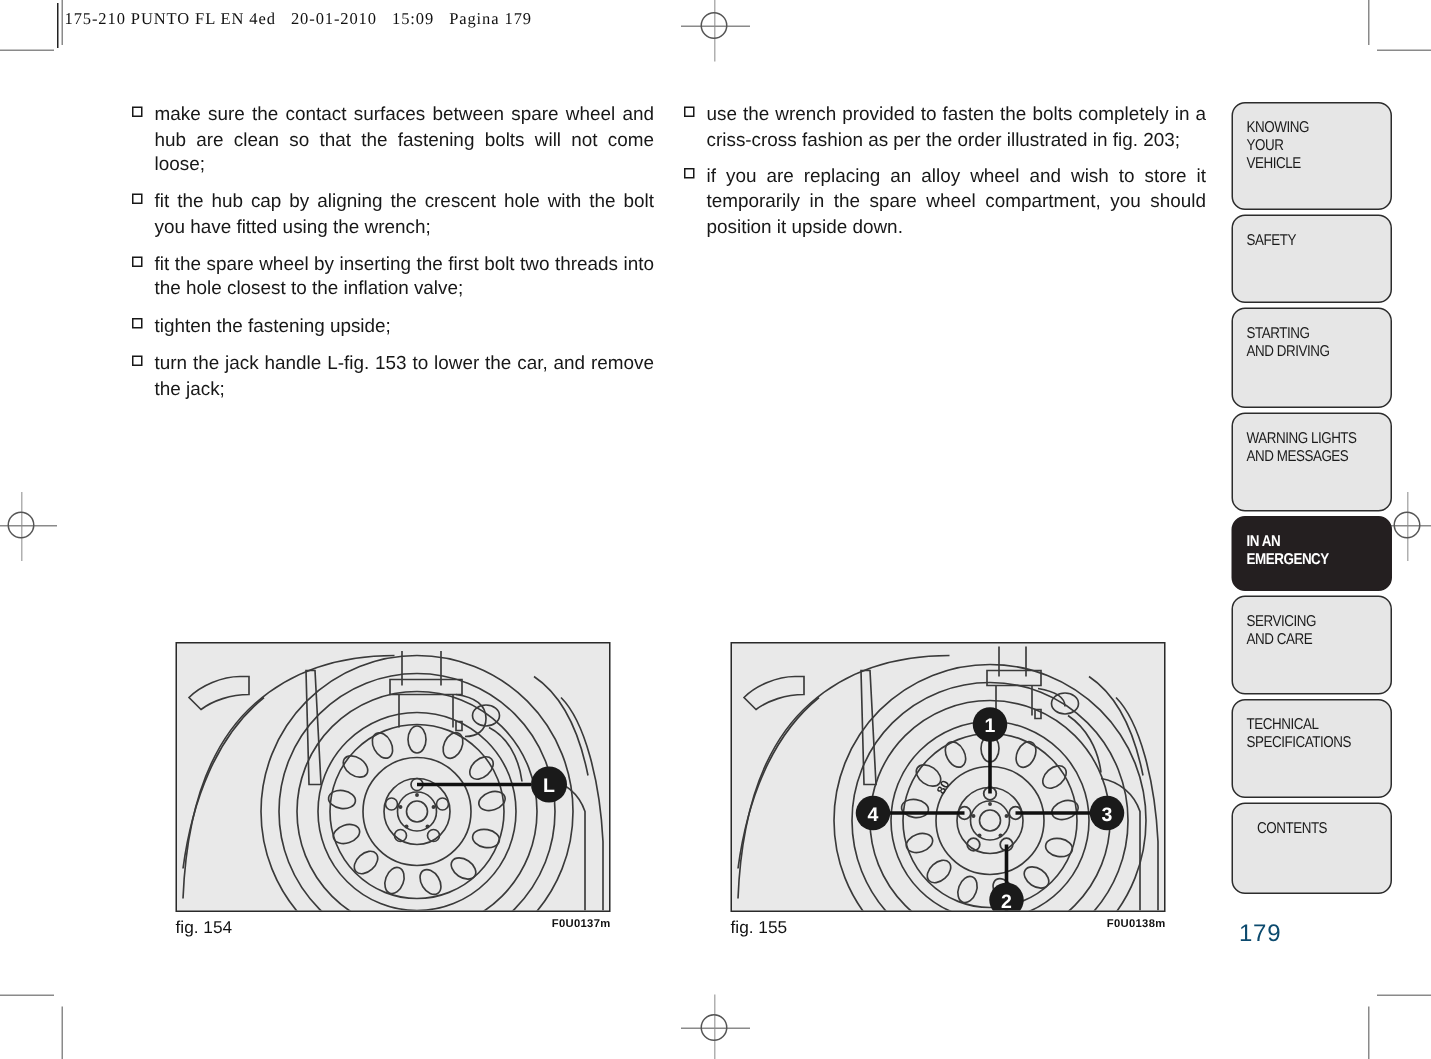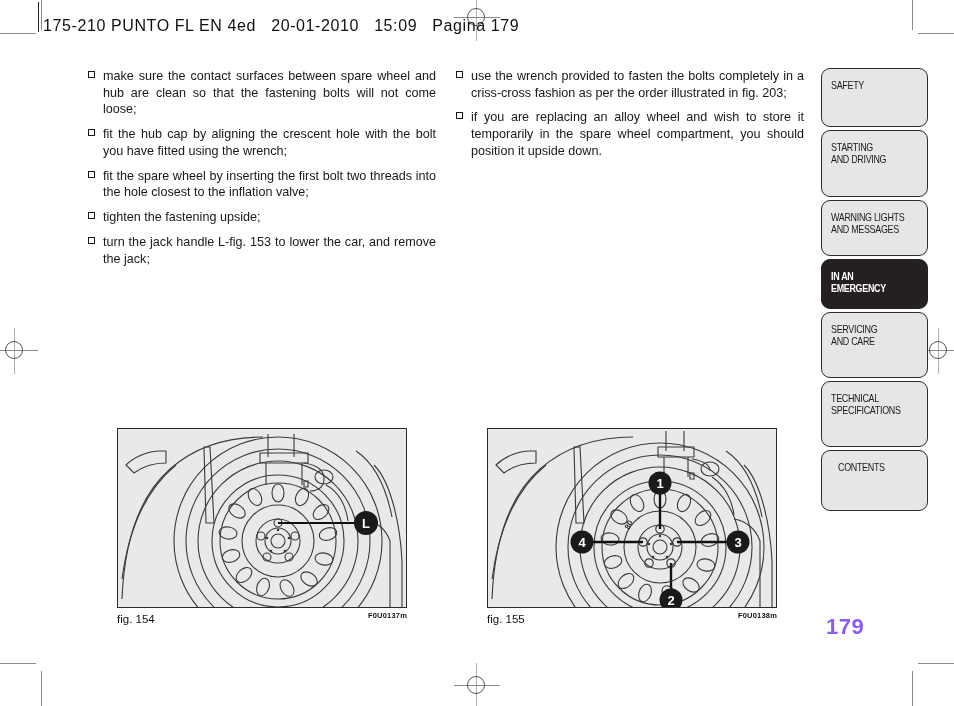--- a/index.html
+++ b/index.html
@@ -44,23 +44,23 @@
     position: absolute;
     left: 22px; top: 0;
     width: 1px; height: 46px;
     background: #b0b0b0;
   }
 
   
   .page-header {
     position: absolute;
     left: 43px;
-    top: 17px;
-    font-family: Liberation Sans, sans-serif;
-    font-size: 16px;
+    top: 7px;
+    font-family: Liberation Serif, serif;
+    font-size: 11px;
     letter-spacing: 0.6px;
     color: #101010;
     white-space: pre;
   }
   .header-rule {
     position: absolute;
     left: 38px;
     top: 2px;
     width: 1px;
     height: 30px;
@@ -167,24 +167,24 @@
   }
   .tab.active .tlabel {
     color: #ffffff;
     font-weight: bold;
   }
 
   .page-number {
     position: absolute;
     left: 826px;
     top: 614px;
-    font-size: 22px;
-    font-weight: bold;
+    font-size: 16px;
+    font-weight: normal;
     letter-spacing: 0.5px;
-    color: #8b5cf6;
+    color: #0c4a6e;
   }
 </style>
 </head>
 <body>
 
 <div class="trim" style="left:0;top:33px;width:36px;height:1px;"></div>
 <div class="trim" style="left:41px;top:0;width:1px;height:30px;"></div>
 <div class="trim" style="left:0;top:663px;width:36px;height:1px;"></div>
 <div class="trim" style="left:41px;top:671px;width:1px;height:35px;"></div>
 <div class="trim" style="left:918px;top:33px;width:36px;height:1px;"></div>
@@ -387,28 +387,33 @@
       <text x="94" y="118" text-anchor="middle" font-family="Liberation Sans, sans-serif" font-size="13" font-weight="bold" fill="#ffffff">4</text>
     </svg>
   </div>
   <div class="fig-caption">
     <span class="label">fig. 155</span>
     <span class="code">F0U0138m</span>
   </div>
 </div>
 
 <div class="tabs">
+  <div class="tab" style="height:72px;">
+    <div class="tlabel">KNOWING
+YOUR
+VEHICLE</div>
+  </div>
   <div class="tab" style="height:59px;">
     <div class="tlabel">SAFETY</div>
   </div>
   <div class="tab" style="height:67px;">
     <div class="tlabel">STARTING
 AND DRIVING</div>
   </div>
-  <div class="tab" style="height:56px;">
+  <div class="tab" style="height:66px;">
     <div class="tlabel">WARNING LIGHTS
 AND MESSAGES</div>
   </div>
   <div class="tab active" style="height:50px;">
     <div class="tlabel">IN AN
 EMERGENCY</div>
   </div>
   <div class="tab" style="height:66px;">
     <div class="tlabel">SERVICING
 AND CARE</div>

